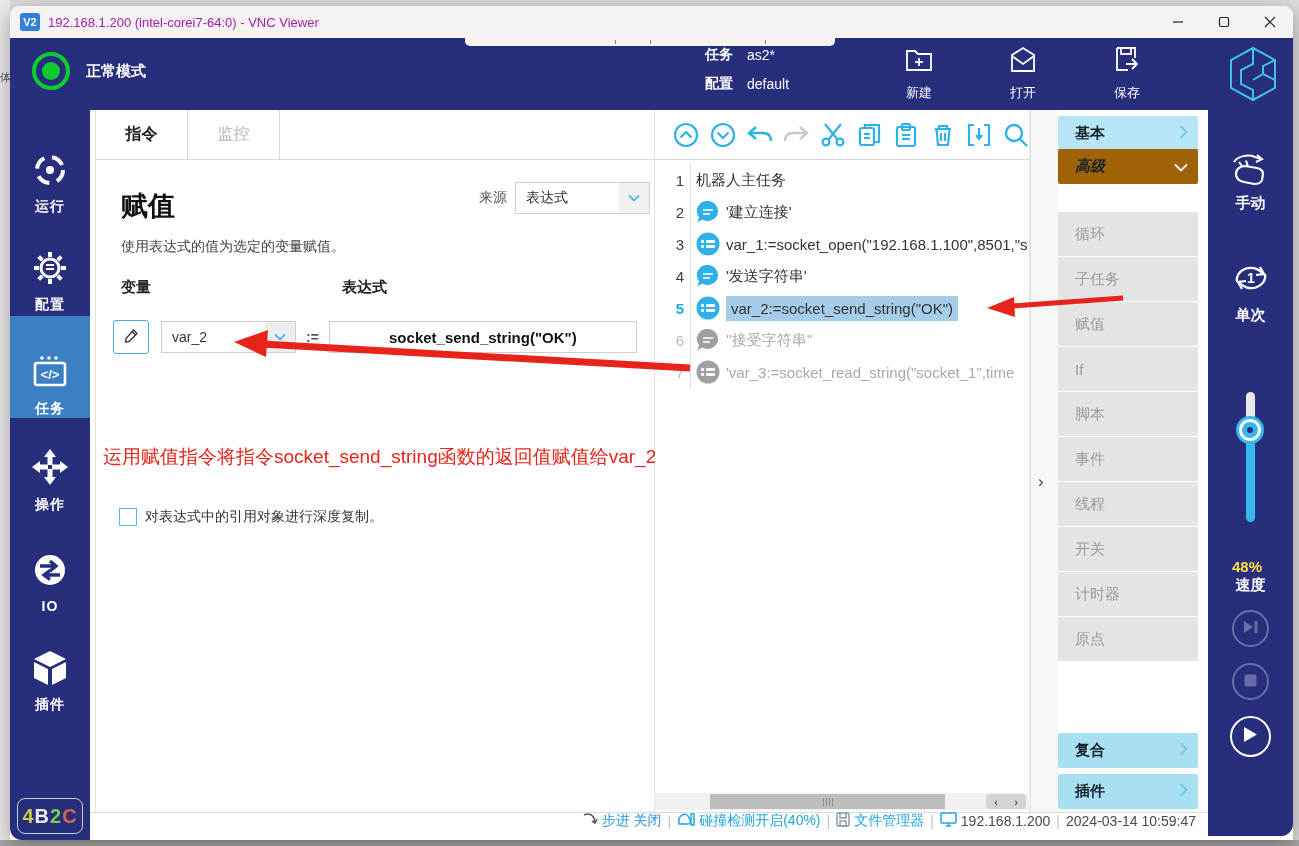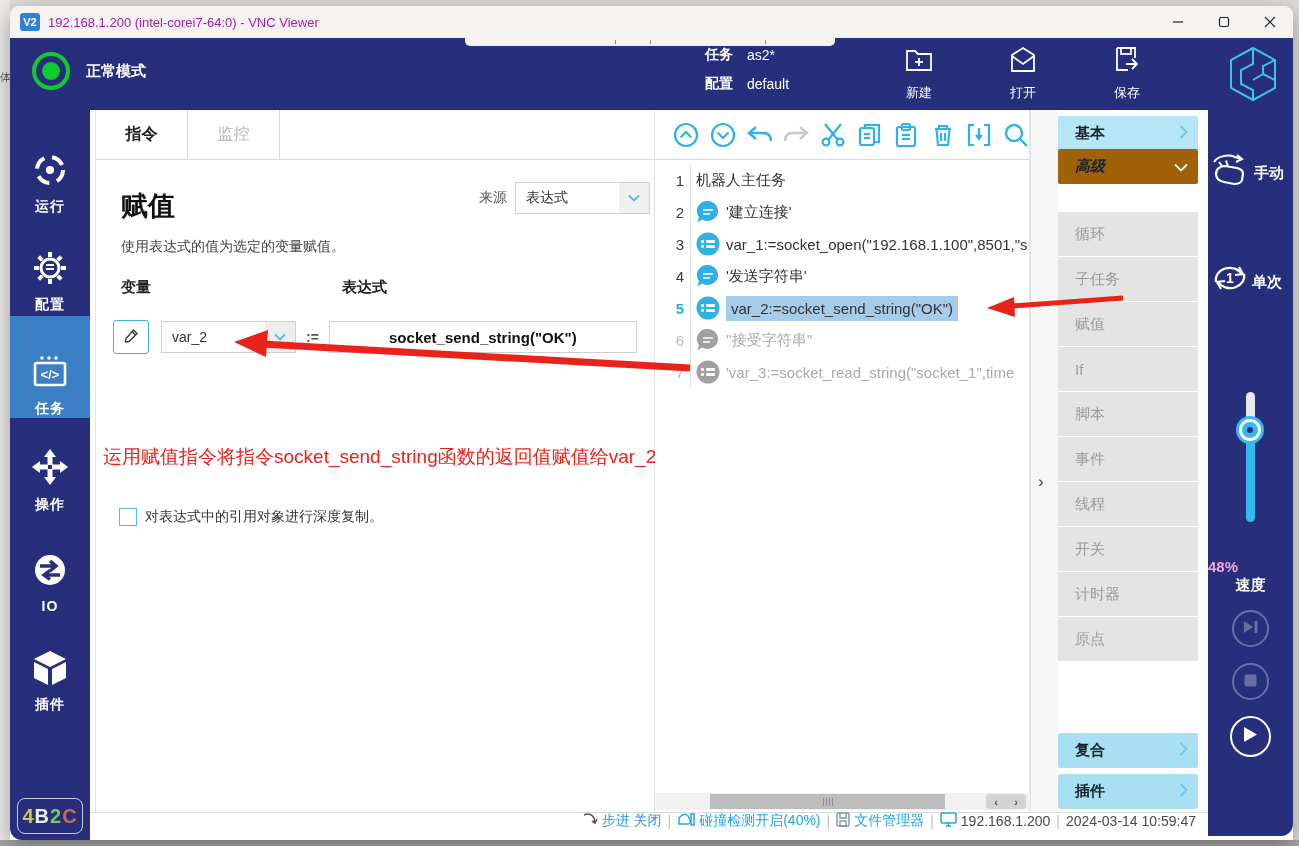--- a/index.html
+++ b/index.html
@@ -124,28 +124,28 @@
   .pal-adv { top:39px; background:#a16207;font-style:italic; }
   .pal-items { position:absolute; left:0; top:102px; width:140px; }
   .pal-item { width:140px; height:44px; background:#e4e4e4; margin-bottom:1px; display:flex; align-items:center;
               padding-left:17px; font-size:15px; color:#9a9a9a; }
   .pal-comp { top:623px; background:#a8dff2; }
   .pal-plug { top:664px; background:#a8dff2; }
 
   
   .rsidebar { position:absolute; left:1198px; top:72px; width:85px; height:726px; background:#272f7d;
               border-radius:0 0 12px 0; color:#fff; }
-  .rs-block { position:absolute; width:85px; display:flex; flex-direction:row; align-items:center; }
+  .rs-block { position:absolute; width:85px; display:flex; flex-direction:column; align-items:center; }
   .rs-lbl { font-size:15px; font-weight:bold; margin-top:4px; }
   .slider { position:absolute; left:38px; top:282px; width:9px; height:130px; border-radius:5px;
             background:linear-gradient(to bottom,#e8e8e8 0 38px,#35b9ed 38px 100%); }
   .sl-thumb { position:absolute; left:-7px; top:27px; width:22px; height:22px; border-radius:50%;
               background:#35b9ed; border:3px solid #ffffff; box-shadow:0 0 0 3px #35b9ed; }
   .sl-thumb b { position:absolute; left:5px; top:5px; width:6px; height:6px; border-radius:50%; background:#272f7d; }
-  .speed-pct { position:absolute; left:0; top:448px; width:78px; text-align:left; color:#f9a8d4;
+  .speed-pct { position:absolute; left:0; top:448px; width:78px; text-align:center; color:#fde047;
                font-size:15px; font-weight:bold; }
   .speed-lab { position:absolute; left:0; top:466px; width:85px; text-align:center; font-size:15px; font-weight:bold; }
   .rbtn { position:absolute; left:24px; width:37px; height:37px; border-radius:50%; border:2px solid #ffffff;
           display:flex; align-items:center; justify-content:center; }
   .rbtn.dim { opacity:.30; }
   .rbtn.play { width:41px; height:41px; left:22px; }
 
   
   .statusbar { position:absolute; left:80px; top:774px; width:1118px; height:16px; background:#fff;
                border-top:1px solid #dcdcdc; display:flex; align-items:center; justify-content:flex-end;

